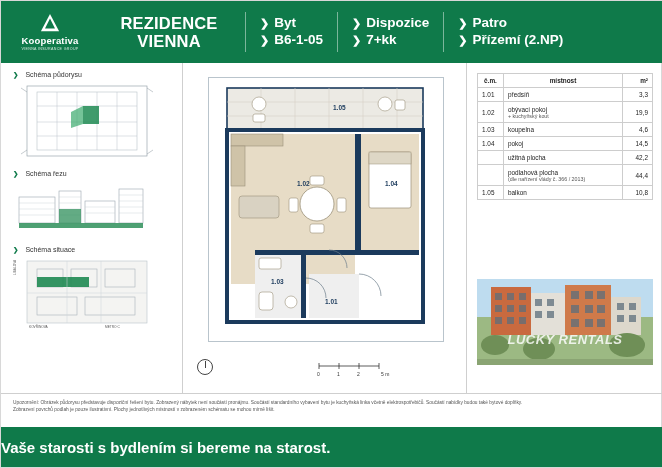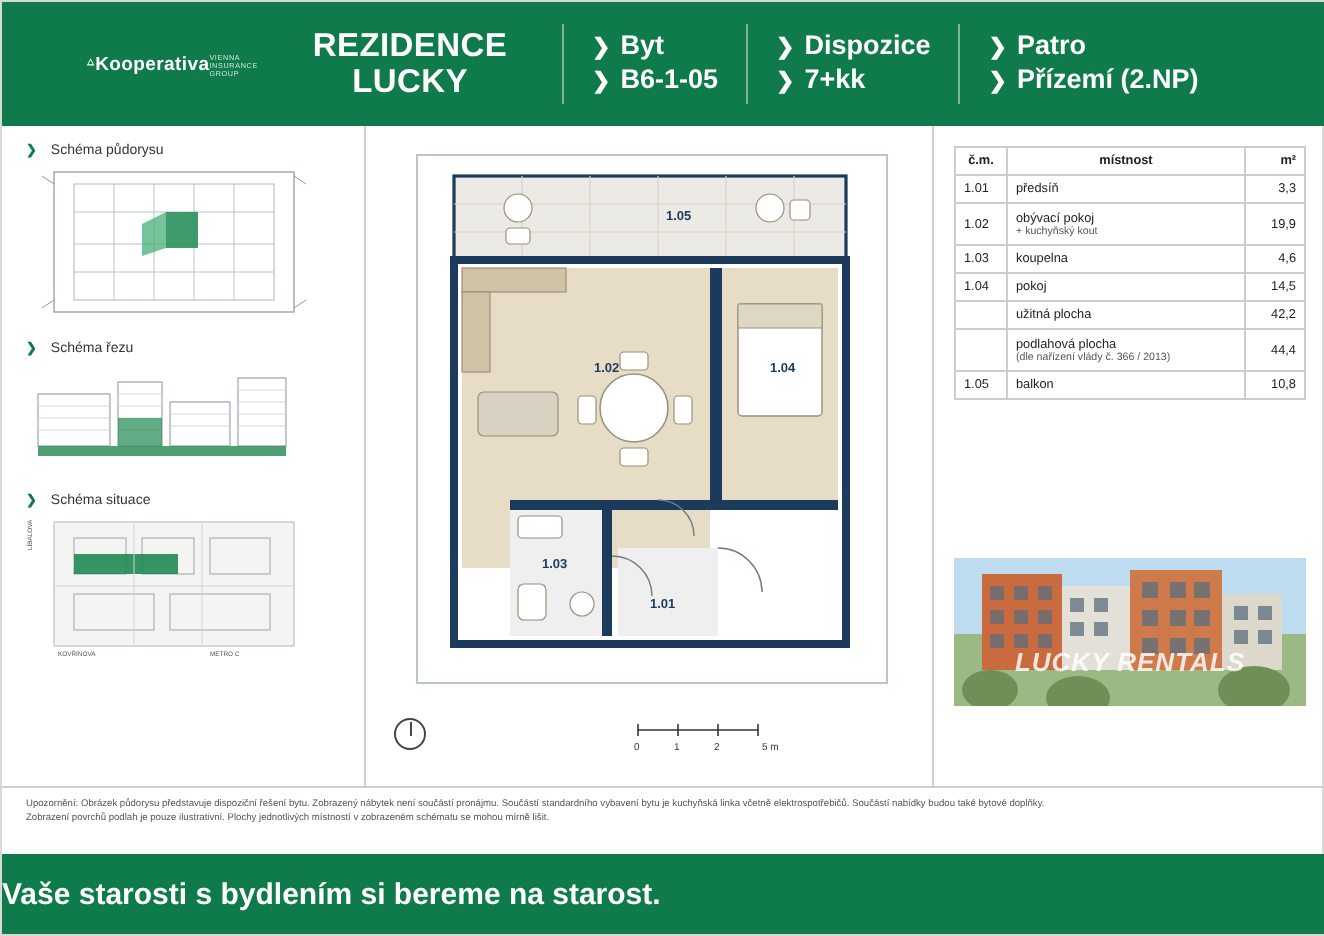--- a/index.html
+++ b/index.html
@@ -18,24 +18,23 @@
 
   
   .header {
     position: absolute; left: 0; top: 0;
     width: 662px; height: 62px;
     background: #0f7a4a;
     color: #fff;
     display: flex; align-items: center;
   }
   .logo-block {
-    width: 92px; display: flex; flex-direction: row;
+    width: 92px; display: flex; flex-direction: column;
     align-items: center; justify-content: center;
     padding-left: 6px;
-    margin-left: 36px;
   }
   .logo-mark { width: 22px; height: 20px; margin-bottom: 2px; }
   .logo-name { font-size: 9.5px; font-weight: bold; letter-spacing: .2px; }
   .logo-sub { font-size: 3.6px; letter-spacing: .35px; margin-top: 1px; color: #d4e9dd; }
 
   .proj-title {
     width: 152px;
     font-size: 16.5px; font-weight: bold; line-height: 1.12;
     letter-spacing: .2px;
     text-align: center;
@@ -97,21 +96,21 @@
   }
   table.rooms thead th { font-weight: bold; background: #fff; }
   .col-num { width: 26px; }
   .col-area { width: 30px; text-align: right; }
   .td-area { text-align: right; }
   .row-tall td { height: 21px; }
   .sub { font-size: 5.3px; color: #555; display: block; }
 
   .photo {
     position: absolute; left: 10px; top: 216px;
-    width: 176px; height: 74px;
+    width: 176px; height: 86px;
     background: linear-gradient(#b9d9ef 0%, #cfe6f4 42%, #9fbf86 43%, #8fae78 100%);
     overflow: hidden;
   }
   .wm {
     position: absolute; left: 50%; top: 70%;
     transform: translate(-50%,-50%);
     color: rgba(255,255,255,.82);
     font-size: 13px; font-weight: bold; font-style: italic;
     letter-spacing: .5px; white-space: nowrap;
   }
@@ -154,21 +153,21 @@
       <svg class="logo-mark" viewBox="0 0 24 22">
         <path d="M12 1 L22 20 L2 20 Z" fill="#ffffff"></path>
         <path d="M12 6 L17.5 17 L6.5 17 Z" fill="#0f7a4a"></path>
       </svg>
       <div class="logo-name">Kooperativa</div>
       <div class="logo-sub">VIENNA INSURANCE GROUP</div>
     </div>
 
     <div class="proj-title">
       <div>REZIDENCE</div>
-      <div>LUCKY</div>
+      <div>VIENNA</div>
     </div>
 
     <div class="hdr-sep"></div>
     <div class="hdr-field">
       <div class="hdr-row">
           <span class="chev">❯</span>
           <span>Byt</span>
         </div>
       <div class="hdr-row">
           <span class="chev">❯</span>

